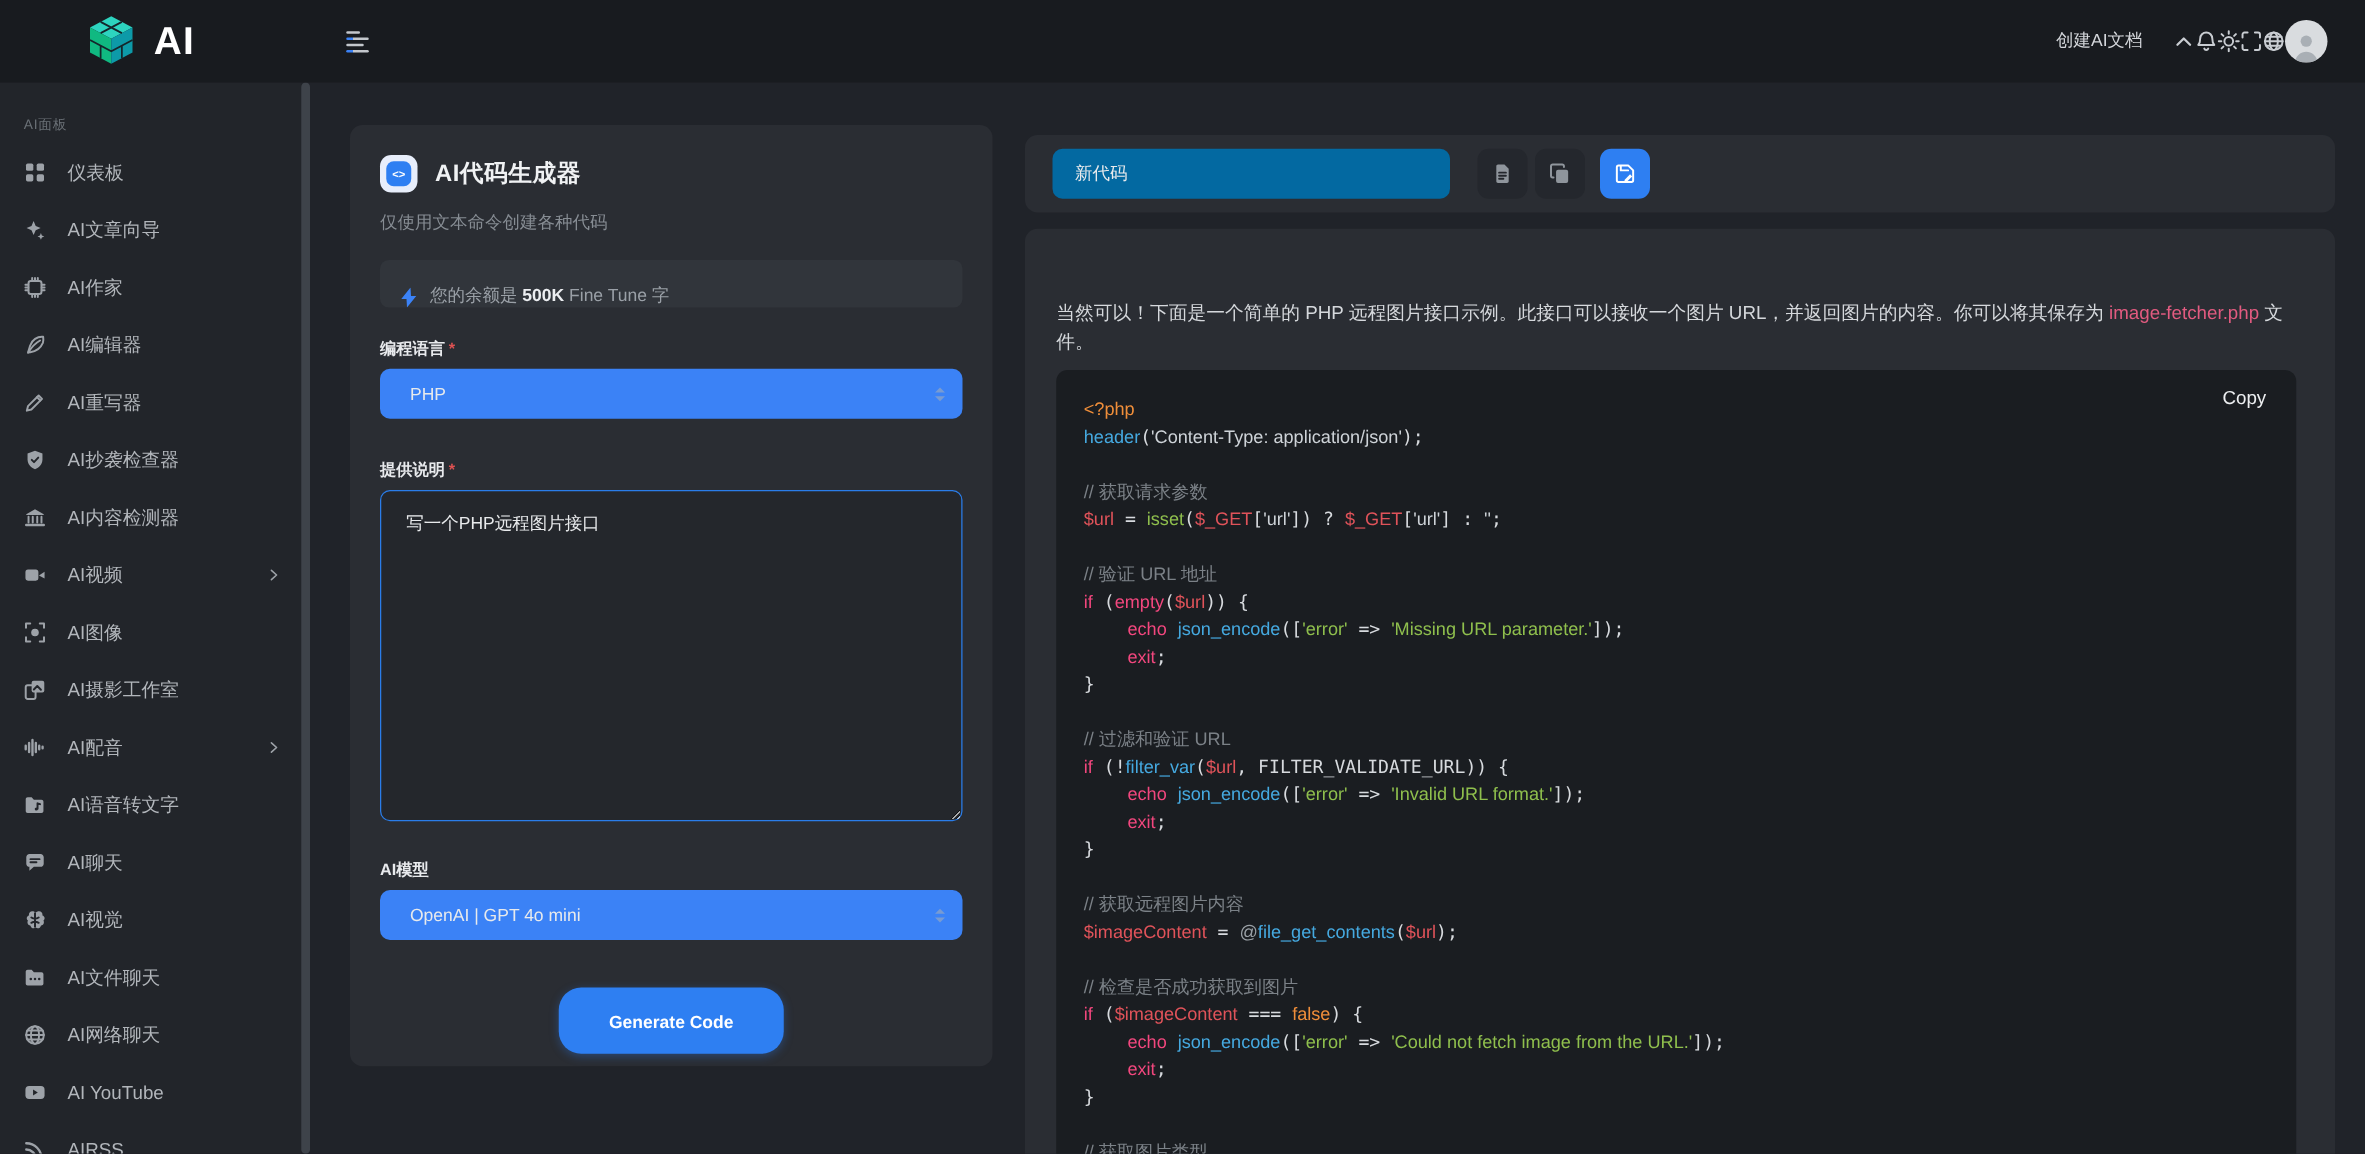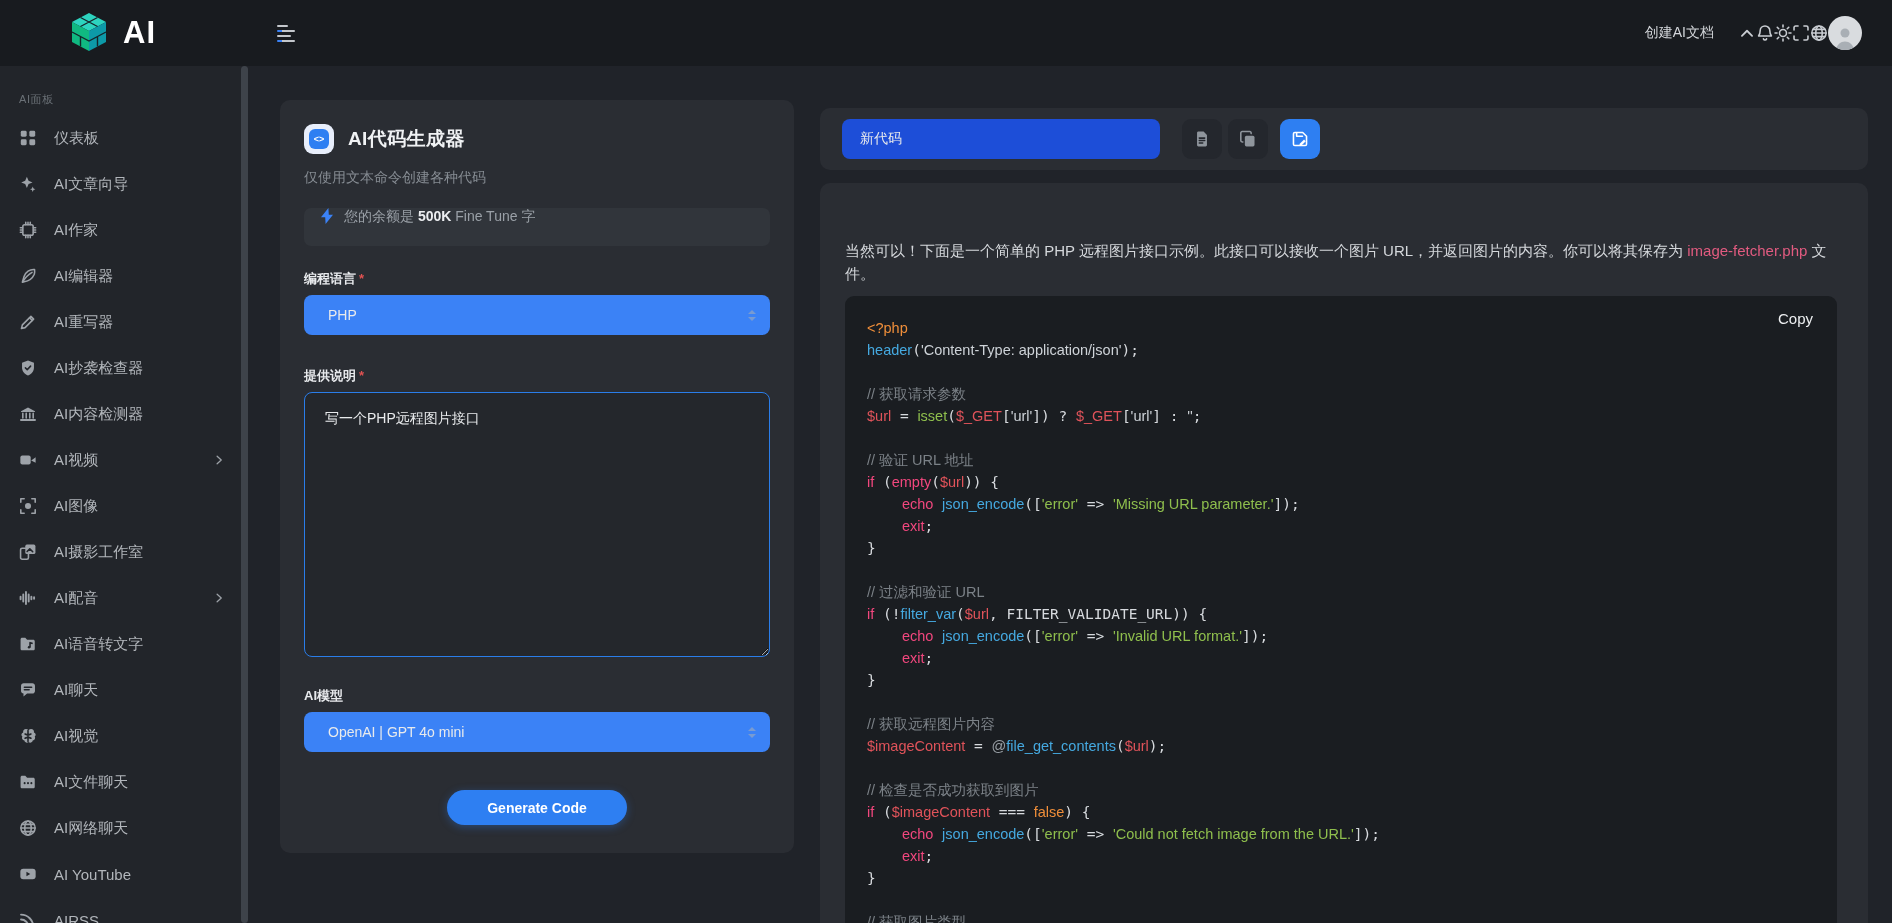--- a/index.html
+++ b/index.html
@@ -35,37 +35,37 @@
   .main{position:absolute;left:248px;top:66px;right:0;bottom:0;background:#202329}
   .card{background:#2a2d33;border-radius:10px;box-sizing:border-box}
 
   
   .gen-card{position:absolute;left:32px;top:34px;width:514px;height:753px;padding:0 24px}
   .g-head{display:flex;align-items:center;gap:14px;padding-top:24px}
   .g-ico{width:30px;height:30px;background:#e8eefb;border-radius:9px;display:flex;align-items:center;justify-content:center;flex:none}
   .g-ico-in{width:20px;height:20px;background:#2e7ff2;border-radius:6px;color:#fff;font-size:9px;font-weight:700;display:flex;align-items:center;justify-content:center}
   .g-title{font-size:19px;font-weight:700;color:#f0f2f4;letter-spacing:.4px;margin:0}
   .g-sub{margin:15px 0 0;font-size:14px;color:#868c93}
-  .balance{margin-top:21px;height:38px;background:#31353b;border-radius:7px;display:flex;align-items:flex-start;gap:10px;padding:0 16px;font-size:14px;color:#9aa0a7}
+  .balance{margin-top:21px;height:38px;background:#31353b;border-radius:7px;display:flex;align-items:flex-end;gap:10px;padding:0 16px;font-size:14px;color:#9aa0a7}
   .balance .amt{color:#eceef1;font-weight:700}
   .bolt{width:14px;height:16px;color:#3b82f6;flex:none}
   .f-label{display:block;margin:24px 0 0;font-size:13px;font-weight:700;color:#e8eaed}
   .f-label.mt32{margin-top:32px}.f-label.mt30{margin-top:30px}
   .req{color:#e05252;margin-left:3px}
   .select{margin-top:7px;height:40px;background:#3b82f6;border-radius:8px;display:flex;align-items:center;justify-content:space-between;padding:0 14px 0 24px;font-size:14px;color:#e8eaec;cursor:pointer}
   .sel-arrows{display:flex;flex-direction:column;gap:3px;opacity:.55}
   .sel-arrows i{width:0;height:0;border-left:4px solid transparent;border-right:4px solid transparent}
   .sel-arrows .up{border-bottom:4px solid #aab0b6}
   .sel-arrows .down{border-top:4px solid #aab0b6}
   .desc-area{margin-top:7px;width:100%;height:265px;background:#24272c;border:1.5px solid #2a7de9;border-radius:8px;color:#e8eaec;font-size:14px;padding:15px 20px;box-sizing:border-box;resize:vertical;font-family:inherit;line-height:1.45;outline:none;display:block}
-  .gen-btn{display:block;margin:38px auto 0;width:180px;height:35px;background:#2e7ff2;border:none;border-radius:18px;color:#fff;font-size:14px;font-weight:600;font-family:inherit;cursor:pointer;box-shadow:0 2px 8px rgba(46,127,242,.35)}
+  .gen-btn{display:block;margin:38px auto 0;width:180px;height:53px;background:#2e7ff2;border:none;border-radius:18px;color:#fff;font-size:14px;font-weight:600;font-family:inherit;cursor:pointer;box-shadow:0 2px 8px rgba(46,127,242,.35)}
 
   
   .top-card{position:absolute;left:572px;top:42px;width:1048px;height:62px;display:flex;align-items:center;padding-left:22px}
-  .doc-input{width:318px;height:40px;background:#1d4ed8;border:none;border-radius:8px;color:#e8eaec;font-size:14px;padding:0 18px;box-sizing:border-box;font-family:inherit;outline:none}
+  .doc-input{width:318px;height:40px;background:#0369a1;border:none;border-radius:8px;color:#e8eaec;font-size:14px;padding:0 18px;box-sizing:border-box;font-family:inherit;outline:none}
   .tb-btn{width:40px;height:40px;border-radius:9px;border:none;background:#24272d;color:#8f959c;display:flex;align-items:center;justify-content:center;cursor:pointer;padding:0}
   .tb-btn.first{margin-left:22px}
   .tb-btn.mid{margin-left:6px}
   .tb-btn.primary{margin-left:12px;background:#2e7ff2;color:#fff}
   .tb-btn svg{width:18px;height:18px}
 
   
   .out-card{position:absolute;left:572px;top:117px;width:1048px;height:830px}
   .intro{margin:0;padding:57px 26px 0 25px;font-size:15px;color:#d5d8dc;line-height:1.5}
   .hl-file{color:#e25b80}

